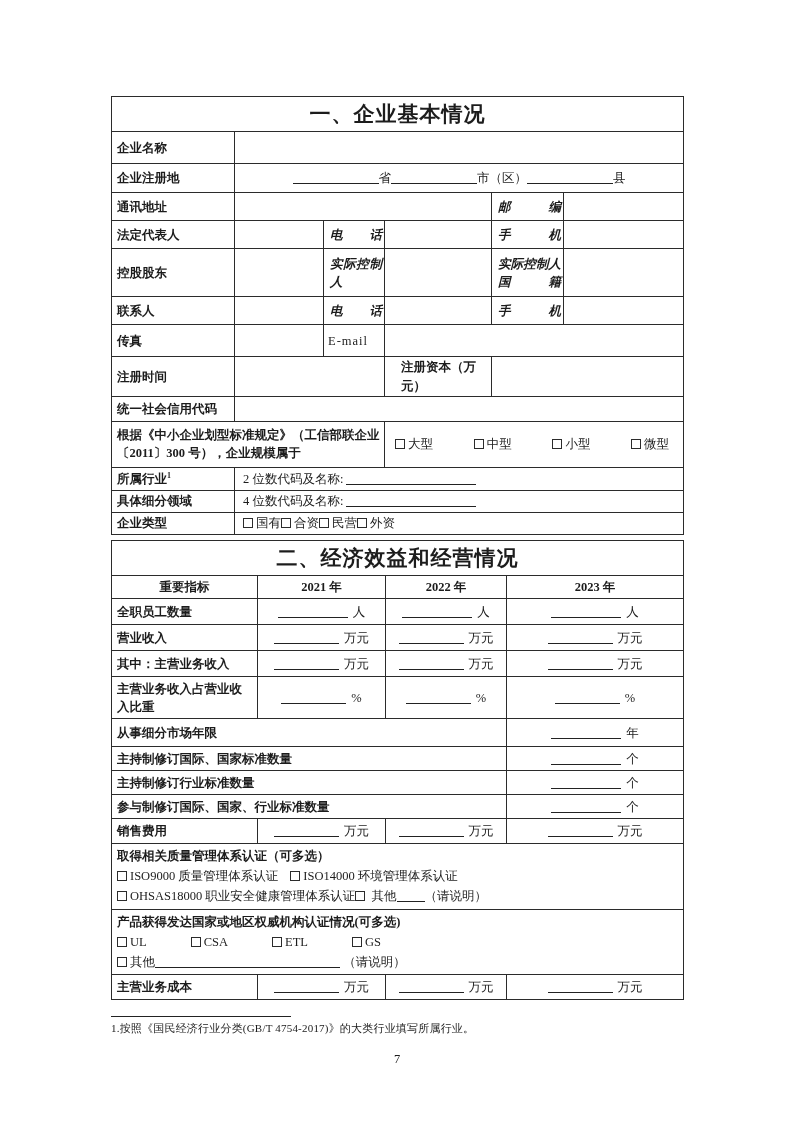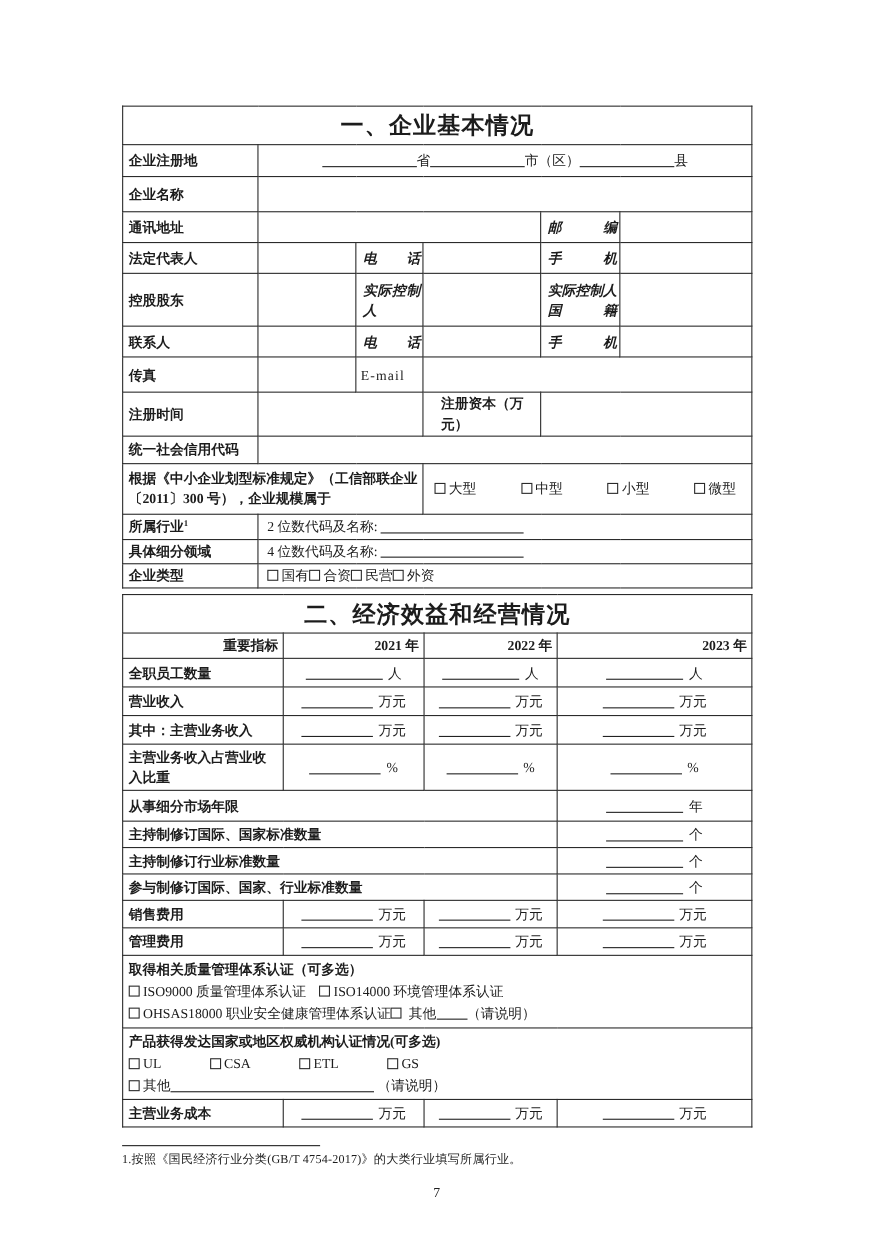--- a/index.html
+++ b/index.html
@@ -31,21 +31,21 @@
   .opt { white-space:nowrap; }
   .optrow { display:flex; align-items:center; }
   .spread { justify-content:space-between; padding:0 10px 0 6px; }
   .gap46 { padding-left:4px; }
   .gap36 { gap:44px; }
   .gap12 { gap:12px; }
   .certcell { padding:3px 5px; }
   .cert-title { font-weight:700; }
   .cert-line { font-weight:400; margin-top:2px; }
   sup { font-size:8px; }
-  .hdr { font-weight:700; text-align:right; }
+  .hdr { font-weight:700; text-align:center; }
   .footnote-rule { width:180px; border-top:1.5px solid #222; margin-top:16px; }
   .footnote-text { font-size:11px; margin-top:4px; letter-spacing:0.2px; }
   .pageno { text-align:center; font-size:12.5px; margin-top:16px; }
 </style>
 </head>
 <body>
 
 <div class="page">
   <div class="doc">
 
@@ -56,30 +56,30 @@
           <col style="width:61px">
         <col style="width:107px">
           <col style="width:72px">
           <col style="width:120px">
       </colgroup>
       <tbody>
           <tr class="sec-title" style="height:25px">
         <td colspan="6">一、企业基本情况</td>
       </tr>
 
+      <tr style="height:32px">
+        <td class="lbl">企业名称</td>
+        <td colspan="5"></td>
+      </tr>
+
       <tr style="height:29px">
         <td class="lbl">企业注册地</td>
         <td colspan="5" class="center">
           <span class="blank w86"></span><span>省</span><span class="blank w86"></span><span>市（区）</span><span class="blank w86"></span><span>县</span>
         </td>
-      </tr>
-
-      <tr style="height:32px">
-        <td class="lbl">企业名称</td>
-        <td colspan="5"></td>
       </tr>
 
       <tr style="height:28px">
         <td class="lbl">通讯地址</td>
         <td colspan="3"></td>
         <td class="lbl just">邮编</td>
         <td></td>
       </tr>
 
       <tr style="height:28px">
@@ -237,26 +237,20 @@
         <td class="center"><span class="blank w70"></span><span class="unit">个</span></td>
       </tr>
 
       <tr style="height:25px">
         <td class="lbl">销售费用</td>
         <td class="center"><span class="blank w65"></span><span class="unit">万元</span></td>
         <td class="center"><span class="blank w65"></span><span class="unit">万元</span></td>
         <td class="center"><span class="blank w65"></span><span class="unit">万元</span></td>
       </tr>
 
-      <tr style="height:25px">
-        <td class="lbl">管理费用</td>
-        <td class="center"><span class="blank w65"></span><span class="unit">万元</span></td>
-        <td class="center"><span class="blank w65"></span><span class="unit">万元</span></td>
-        <td class="center"><span class="blank w65"></span><span class="unit">万元</span></td>
-      </tr>
 
       <tr style="height:62px">
         <td colspan="4" class="certcell">
           <div class="cert-title">取得相关质量管理体系认证（可多选）</div>
           <div class="cert-line optrow gap12">
             <label class="opt"><span class="cb"></span><span>ISO9000 质量管理体系认证</span></label>
             <label class="opt"><span class="cb"></span><span>ISO14000 环境管理体系认证</span></label>
           </div>
           <div class="cert-line">
             <label class="opt"><span class="cb"></span><span>OHSAS18000 职业安全健康管理体系认证</span></label><label class="opt"><span class="cb"></span> <span>其他</span></label><span class="blank w28"></span><span>（请说明）</span>

